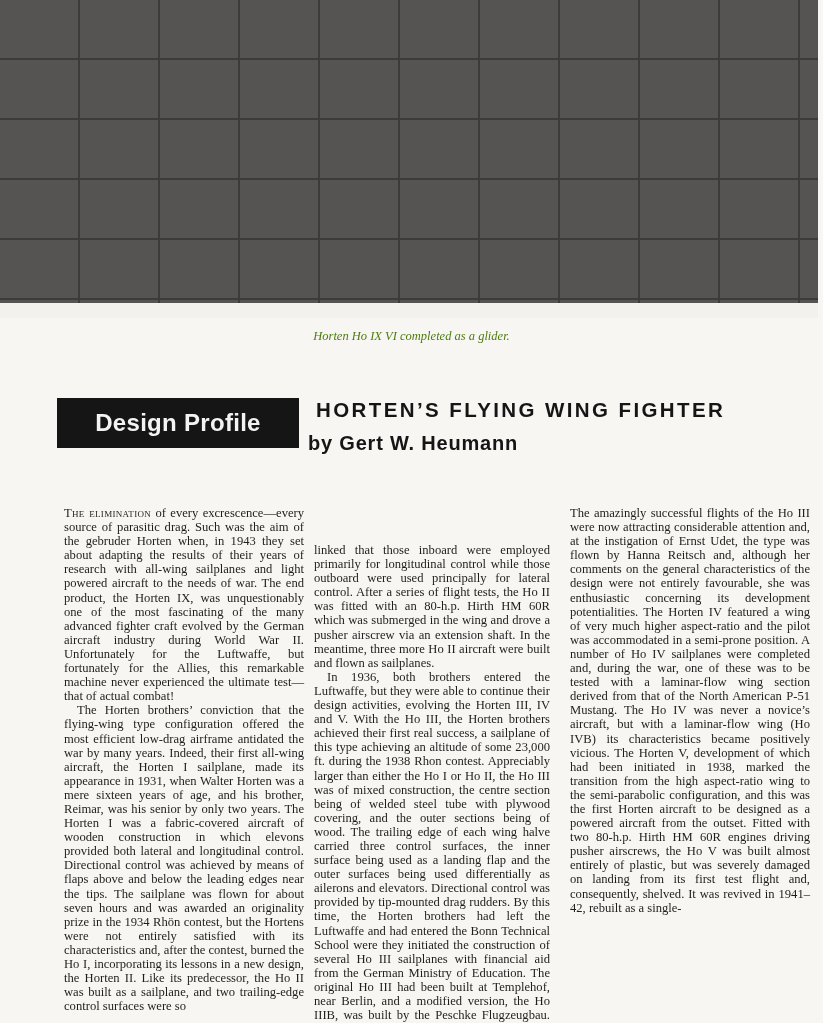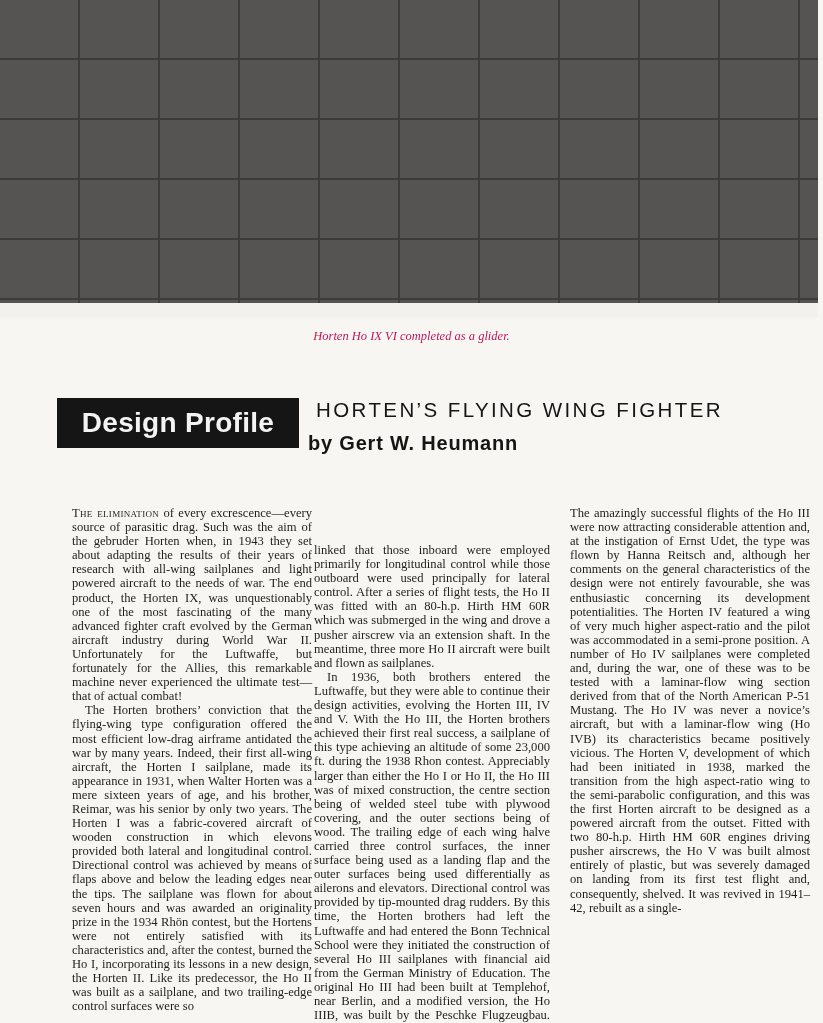--- a/index.html
+++ b/index.html
@@ -12,47 +12,47 @@
   }
   .photo {
     position: absolute; left: 0; top: 0; width: 818px; height: 318px;
     background: #4a4a48; overflow: hidden;
   }
   .photo svg { display: block; }
   .caption {
     position: absolute; top: 329px; left: 0; width: 823px;
     text-align: center;
     font-family: "Liberation Serif", serif; font-style: italic;
-    font-size: 12.5px; color: #be185d;
+    font-size: 12.5px; color: #4d7c0f;
   }
   .badge {
     position: absolute; left: 57px; top: 398px; width: 242px; height: 50px;
     background: #151515; color: #f3f3f3;
     font-family: "Liberation Sans", sans-serif; font-weight: bold;
-    font-size: 28px; line-height: 50px; text-align: center; letter-spacing: 0.3px;
+    font-size: 24px; line-height: 50px; text-align: center; letter-spacing: 0.3px;
   }
   .headline {
     position: absolute; left: 316px; top: 398px;
-    font-family: "Liberation Sans", sans-serif; font-weight: normal;
+    font-family: "Liberation Sans", sans-serif; font-weight: bold;
     font-size: 20.5px; letter-spacing: 2.4px; color: #151515; white-space: nowrap;
   }
   .byline {
     position: absolute; left: 308px; top: 432px;
     font-family: "Liberation Sans", sans-serif; font-weight: bold;
     font-size: 20px; letter-spacing: 0.8px; color: #151515; white-space: nowrap;
   }
   .col {
     position: absolute; top: 506px;
     font-family: "Liberation Serif", serif;
     font-size: 12.6px; line-height: 14.1px;
     text-align: justify; color: #1e1e1e;
   }
   .col p { margin: 0; text-indent: 0; }
   .col p + p, .col p.indent { text-indent: 13px; }
-  .col1 { left: 72px; width: 240px; }
+  .col1 { left: 64px; width: 240px; }
   .col2 { left: 314px; width: 236px; margin-top: 37px; }
   .col3 { left: 570px; width: 240px; }
   .sc { font-variant: small-caps; letter-spacing: 0.3px; }
 </style>
 </head>
 <body>
 
 <div class="photo">
   <svg width="818" height="318" viewBox="0 0 818 318" xmlns="http://www.w3.org/2000/svg">
     <defs>

